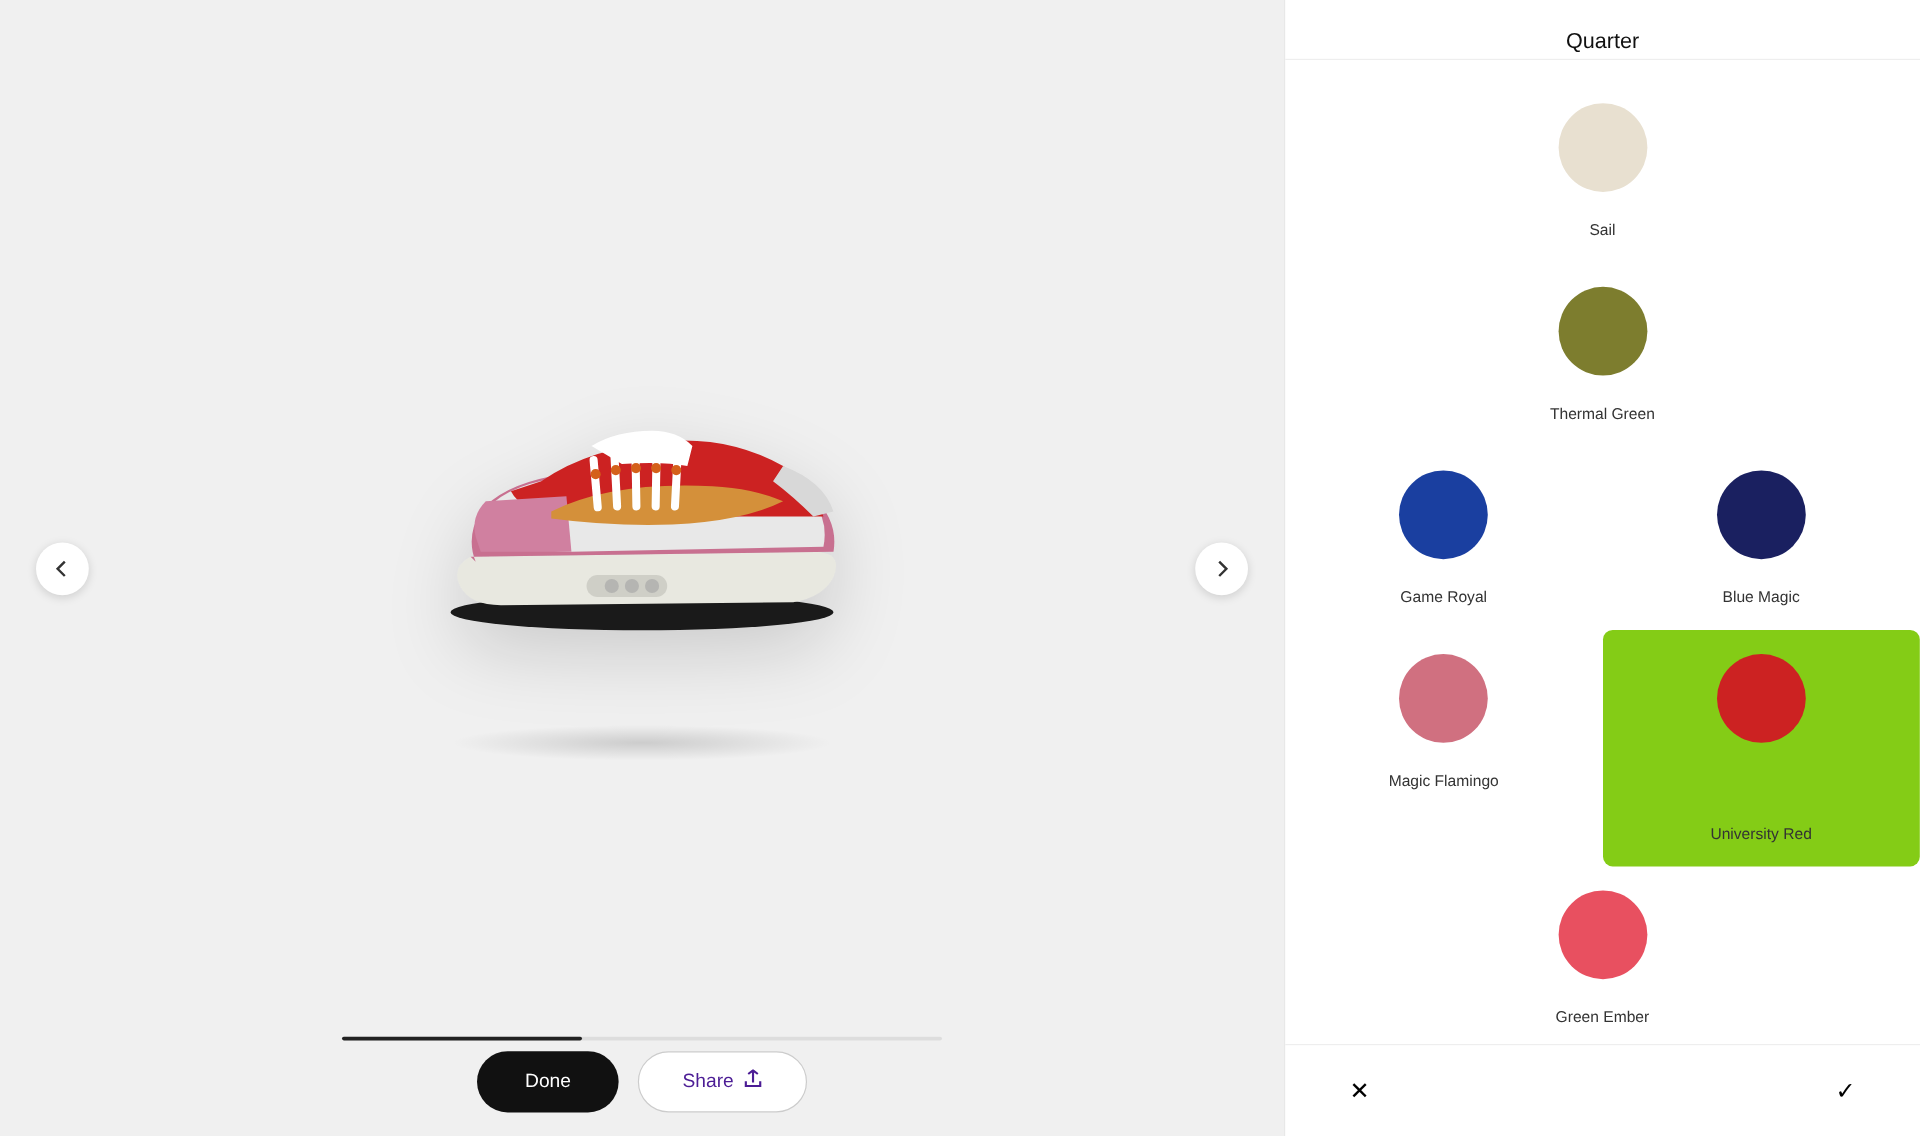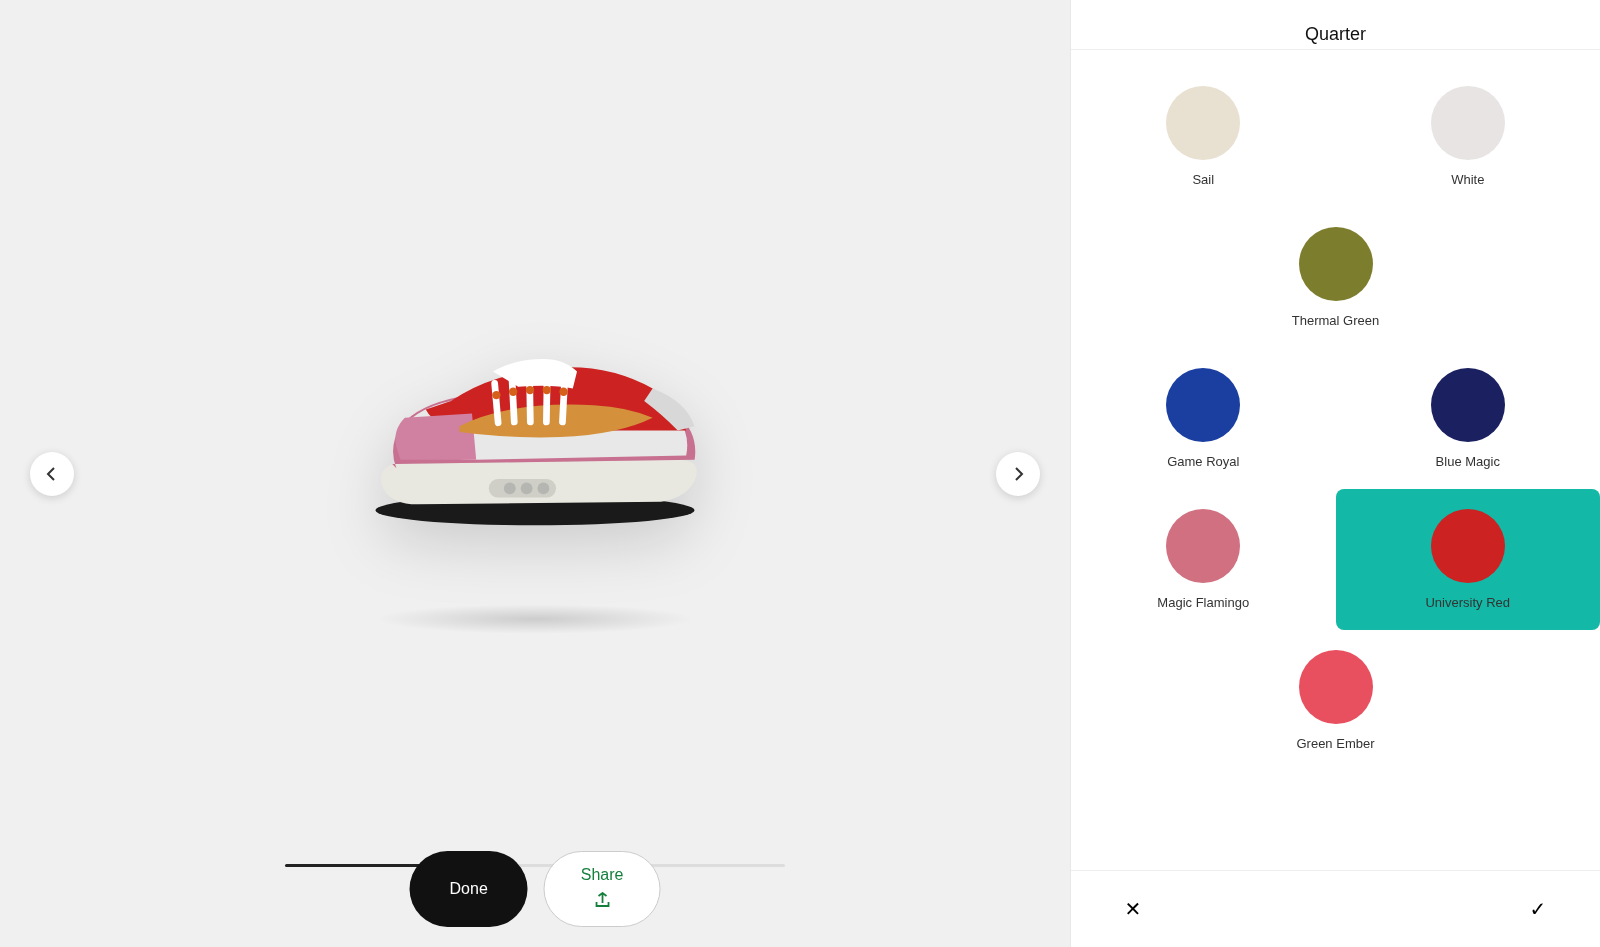--- a/index.html
+++ b/index.html
@@ -112,31 +112,30 @@
       color: white;
       border: none;
       border-radius: 40px;
       padding: 14px 40px;
       font-size: 16px;
       font-weight: 500;
       cursor: pointer;
     }
     .btn-share {
       background: white;
-      color: #15803d;
+      color: #4c1d95;
       border: 1.5px solid #ccc;
       border-radius: 40px;
       padding: 14px 36px;
       font-size: 16px;
       font-weight: 500;
       cursor: pointer;
       display: flex;
       align-items: center;
       gap: 8px;
-      flex-direction: column;
     }
 
     
     .right-panel {
       width: 530px;
       background: white;
       display: flex;
       flex-direction: column;
       border-left: 1px solid #e8e8e8;
     }
@@ -167,34 +166,36 @@
     .color-item {
       width: 50%;
       display: flex;
       flex-direction: column;
       align-items: center;
       padding: 20px 10px;
       cursor: pointer;
       border-radius: 8px;
     }
     .color-item.selected {
-      background: #14b8a6;
+      background: #84cc16;
+      gap: 44px;
     }
 
     .color-circle {
       width: 74px;
       height: 74px;
       border-radius: 50%;
       margin-bottom: 12px;
     }
 
     .color-label {
       font-size: 13px;
       color: #333;
       text-align: center;
+      margin-top: 12px;
     }
 
     .right-footer {
       border-top: 1px solid #eee;
       padding: 16px 40px;
       display: flex;
       justify-content: space-between;
       align-items: center;
     }
 
@@ -296,24 +297,20 @@
     <h2>Quarter</h2>
   </div>
 
   <div class="color-grid" id="color-grid">
 
   <div class="color-row">
         <div class="color-item">
           <div class="color-circle" style="background: rgb(232, 224, 208);"></div>
           <div class="color-label">Sail</div>
         </div>
-        <div class="color-item">
-          <div class="color-circle" style="background: rgb(232, 228, 228);"></div>
-          <div class="color-label">White</div>
-        </div>
       </div>
       <div class="color-row">
         <div class="color-item">
           <div class="color-circle" style="background: rgb(125, 125, 46);"></div>
           <div class="color-label">Thermal Green</div>
         </div>
       </div>
       <div class="color-row">
         <div class="color-item">
           <div class="color-circle" style="background: rgb(26, 63, 160);"></div>

